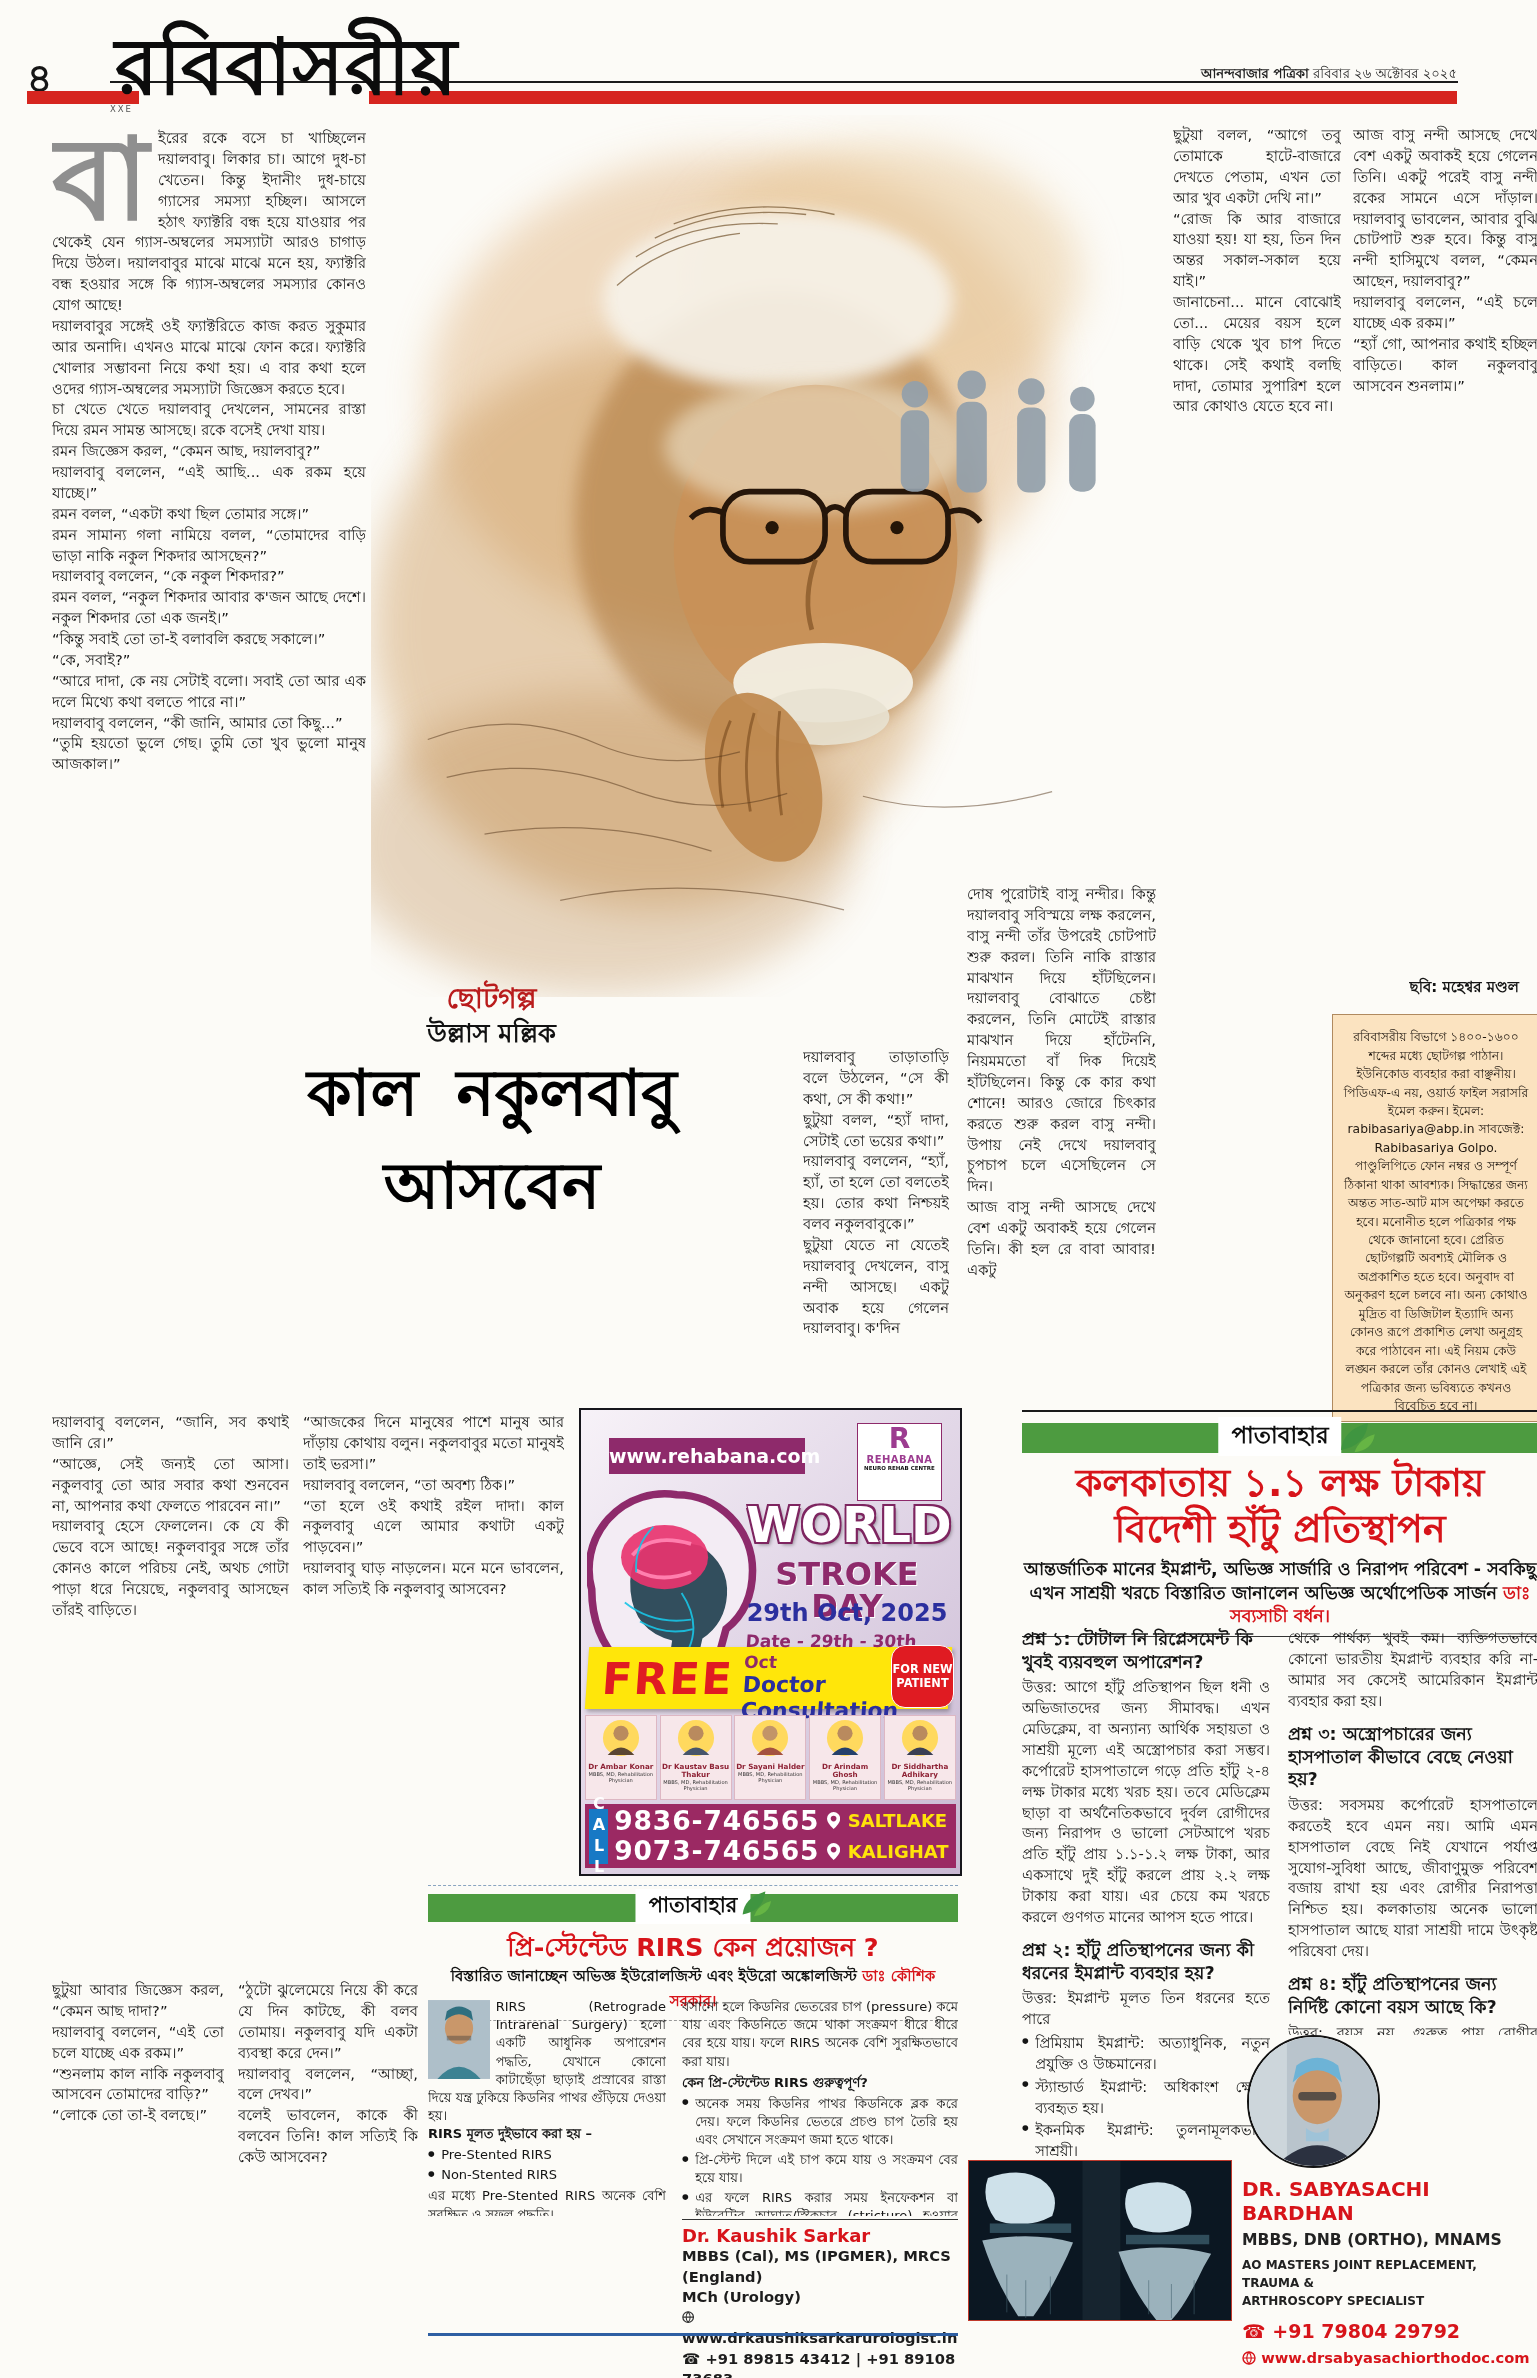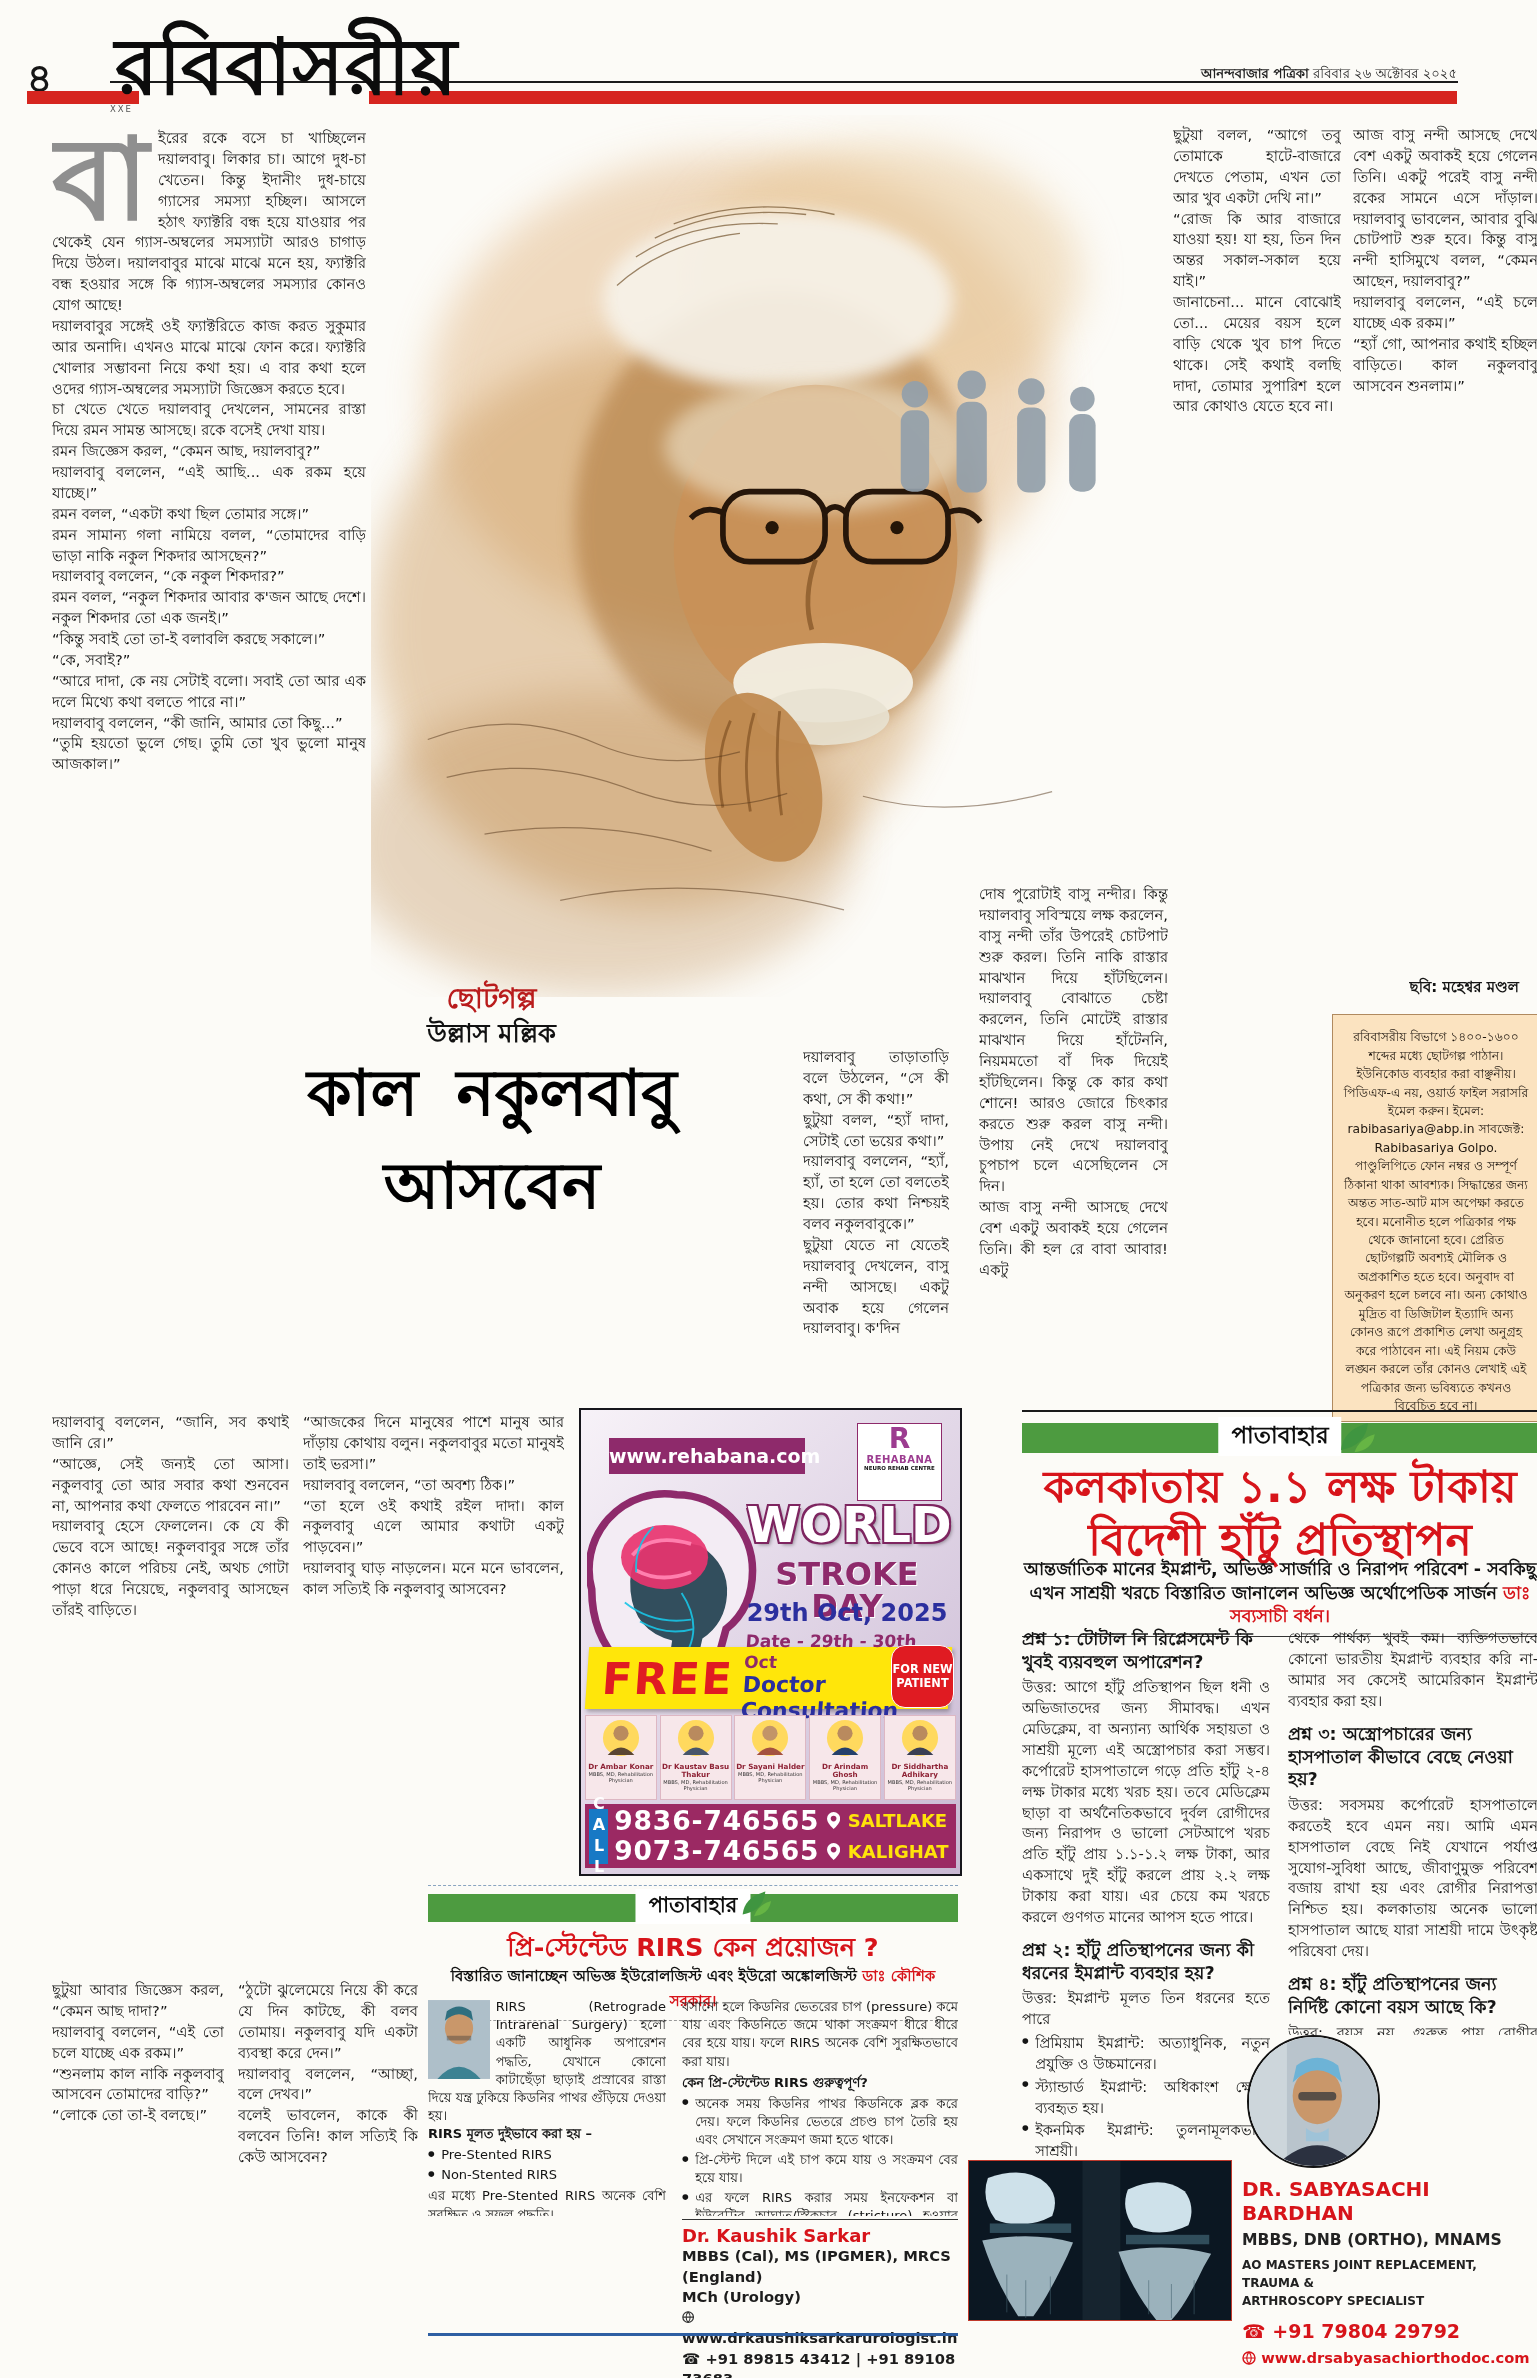--- a/index.html
+++ b/index.html
@@ -183,21 +183,21 @@
     <span class="body">আজ বাসু নন্দী আসছে দেখে বেশ একটু অবাকই হয়ে গেলেন তিনি। একটু পরেই বাসু নন্দী রকের সামনে এসে দাঁড়াল। দয়ালবাবু ভাবলেন, আবার বুঝি চোটপাট শুরু হবে। কিন্তু বাসু নন্দী হাসিমুখে বলল, “কেমন আছেন, দয়ালবাবু?”
 দয়ালবাবু বললেন, “এই চলে যাচ্ছে এক রকম।”
 “হ্যাঁ গো, আপনার কথাই হচ্ছিল বাড়িতে। কাল নকুলবাবু আসবেন শুনলাম।”</span>
   </div>
   <div class="abs story-col" style="left:803px;top:1047px;width:146px;height:354px;">
     <span class="body">দয়ালবাবু তাড়াতাড়ি বলে উঠলেন, “সে কী কথা, সে কী কথা!”
 ছুটুয়া বলল, “হ্যাঁ দাদা, সেটাই তো ভয়ের কথা।”
 দয়ালবাবু বললেন, “হ্যাঁ, হ্যাঁ, তা হলে তো বলতেই হয়। তোর কথা নিশ্চয়ই বলব নকুলবাবুকে।”
 ছুটুয়া যেতে না যেতেই দয়ালবাবু দেখলেন, বাসু নন্দী আসছে। একটু অবাক হয়ে গেলেন দয়ালবাবু। ক'দিন</span>
   </div>
-  <div class="abs story-col" style="left:967px;top:884px;width:189px;height:519px;margin-left:12px;">
+  <div class="abs story-col" style="left:967px;top:884px;width:189px;height:519px;">
     <span class="body">দোষ পুরোটাই বাসু নন্দীর। কিন্তু দয়ালবাবু সবিস্ময়ে লক্ষ করলেন, বাসু নন্দী তাঁর উপরেই চোটপাট শুরু করল। তিনি নাকি রাস্তার মাঝখান দিয়ে হাঁটছিলেন। দয়ালবাবু বোঝাতে চেষ্টা করলেন, তিনি মোটেই রাস্তার মাঝখান দিয়ে হাঁটেননি, নিয়মমতো বাঁ দিক দিয়েই হাঁটছিলেন। কিন্তু কে কার কথা শোনে! আরও জোরে চিৎকার করতে শুরু করল বাসু নন্দী। উপায় নেই দেখে দয়ালবাবু চুপচাপ চলে এসেছিলেন সে দিন।
 আজ বাসু নন্দী আসছে দেখে বেশ একটু অবাকই হয়ে গেলেন তিনি। কী হল রে বাবা আবার! একটু</span>
   </div>
   <div class="abs story-col" style="left:52px;top:1412px;width:237px;height:462px;">
     <span class="body">দয়ালবাবু বললেন, “জানি, সব কথাই জানি রে।”
 “আজ্ঞে, সেই জন্যই তো আসা। নকুলবাবু তো আর সবার কথা শুনবেন না, আপনার কথা ফেলতে পারবেন না।”
 দয়ালবাবু হেসে ফেললেন। কে যে কী ভেবে বসে আছে! নকুলবাবুর সঙ্গে তাঁর কোনও কালে পরিচয় নেই, অথচ গোটা পাড়া ধরে নিয়েছে, নকুলবাবু আসছেন তাঁরই বাড়িতে।</span>
   </div>
   <div class="abs story-col" style="left:303px;top:1412px;width:261px;height:462px;">
     <span class="body">“আজকের দিনে মানুষের পাশে মানুষ আর দাঁড়ায় কোথায় বলুন। নকুলবাবুর মতো মানুষই তাই ভরসা।”
@@ -400,21 +400,21 @@
 
   <div class="abs" style="left:1022px;top:1410px;width:516px;height:956px;">
     <div class="abs divider-dark" style="left:0;top:0;width:516px;"></div>
     <div class="abs greenbar" style="left:0;top:13.2px;width:516px;height:30px;">
       <span class="green-label">পাতাবাহার</span>
       <svg class="leaf" style="left:60%;" width="45" height="45" viewBox="0 0 40 40">
           <path d="M8 32 q2 -18 24 -24 q-2 20 -24 24z" fill="#3f9540"></path>
           <path d="M20 34 q4 -12 18 -16 q-2 14 -18 16z" fill="#66b544"></path>
         </svg>
     </div>
-    <div class="abs sec-headline-red" style="left:0;top:51px;width:516px;font-size:44px;line-height:1.2;">
+    <div class="abs sec-headline-red" style="left:0;top:51px;width:516px;font-size:38px;line-height:1.2;">
       <div>কলকাতায় ১.১ লক্ষ টাকায়</div>
       <div>বিদেশী হাঁটু প্রতিস্থাপন</div>
     </div>
     <div class="abs sec-subhead" style="left:0;top:148px;width:516px;font-size:17.5px;line-height:1.35;border-bottom:1.9px solid #333;padding-bottom:7.6px;">
       <span>আন্তর্জাতিক মানের ইমপ্লান্ট, অভিজ্ঞ সার্জারি ও নিরাপদ পরিবেশ - সবকিছু এখন সাশ্রয়ী খরচে বিস্তারিত জানালেন অভিজ্ঞ অর্থোপেডিক সার্জন </span><span class="red-name">ডাঃ সব্যসাচী বর্ধন।</span>
     </div>
     <div class="abs" style="left:0;top:218px;width:248px;height:530px;overflow:hidden;">
       <div class="q" style="margin-top:0;">প্রশ্ন ১: টোটাল নি রিপ্লেসমেন্ট কি খুবই ব্যয়বহুল অপারেশন?</div>
       <div class="a">উত্তর: আগে হাঁটু প্রতিস্থাপন ছিল ধনী ও অভিজাতদের জন্য সীমাবদ্ধ। এখন মেডিক্লেম, বা অন্যান্য আর্থিক সহায়তা ও সাশ্রয়ী মূল্যে এই অস্ত্রোপচার করা সম্ভব। কর্পোরেট হাসপাতালে গড়ে প্রতি হাঁটু ২-৪ লক্ষ টাকার মধ্যে খরচ হয়। তবে মেডিক্লেম ছাড়া বা অর্থনৈতিকভাবে দুর্বল রোগীদের জন্য নিরাপদ ও ভালো সেটআপে খরচ প্রতি হাঁটু প্রায় ১.১-১.২ লক্ষ টাকা, আর একসাথে দুই হাঁটু করলে প্রায় ২.২ লক্ষ টাকায় করা যায়। এর চেয়ে কম খরচে করলে গুণগত মানের আপস হতে পারে।</div>
       <div class="q">প্রশ্ন ২: হাঁটু প্রতিস্থাপনের জন্য কী ধরনের ইমপ্লান্ট ব্যবহার হয়?</div>

